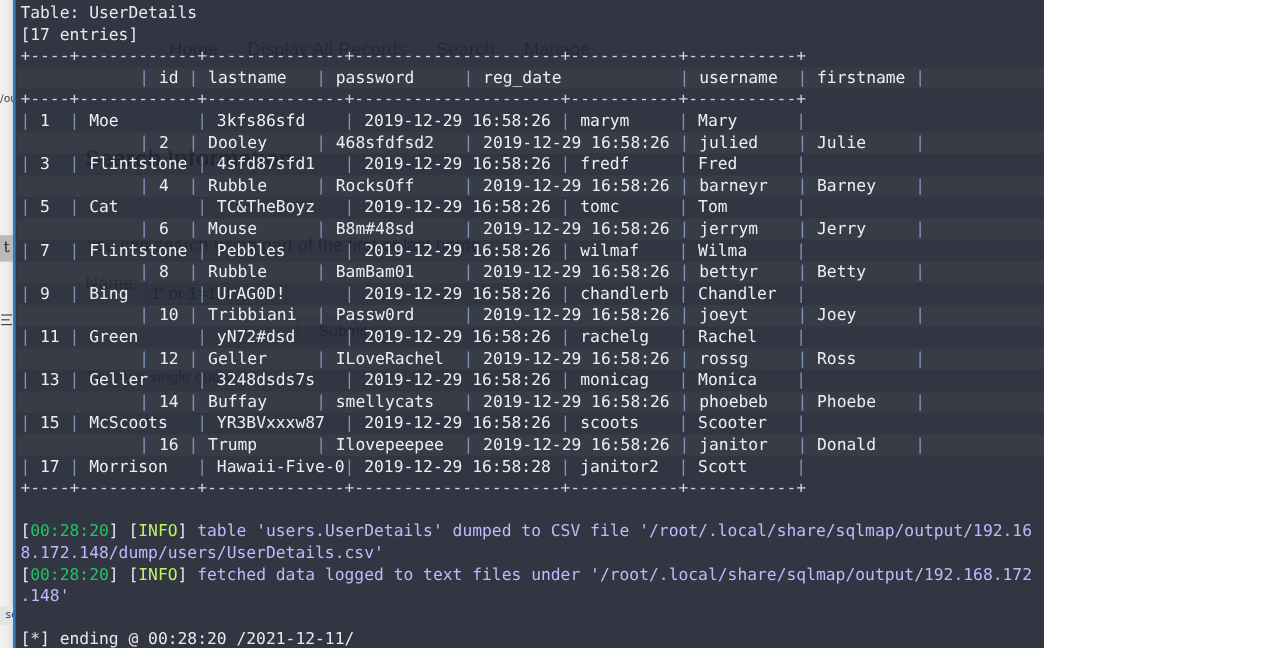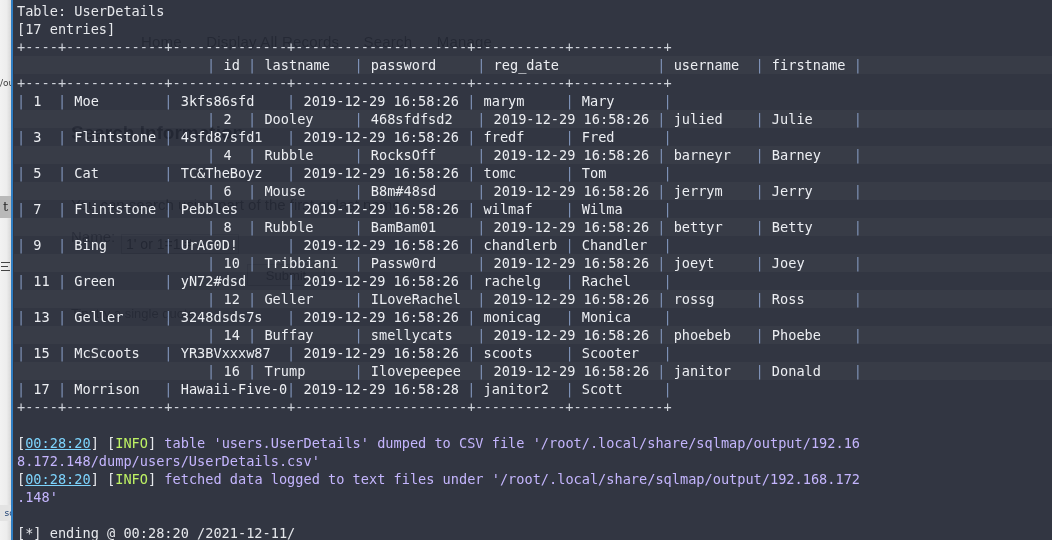--- a/index.html
+++ b/index.html
@@ -174,21 +174,21 @@
     top: 80px;
     font-size: 11px;
     color: #6a6a6a;
   }
 
   
   #terminal {
     position: absolute;
     left: 11px;
     top: 0;
-    width: 1041px;
+    width: 859px;
     height: 540px;
     background: rgba(35, 40, 53, 0.935);
     overflow: hidden;
   }
   #terminal-edge {
     position: absolute;
     left: 0; top: 0;
     width: 2px;
     height: 540px;
     background: #2f89d8;
@@ -211,21 +211,21 @@
   }
   .tline {
     height: 18px;
     padding-left: 3px;
     white-space: pre;
   }
   .zebra { background: rgba(255,255,255,0.030); text-align: center; }
   .rule  { color: #cfd3da; }
   .bar   { color: #7f93b8; }
   .cell  { color: #eceef2; }
-  .t-time { color: #7dd3fc; text-decoration: underline; }
+  .t-time { color: #22c55e; }
   .t-info { color: #bef264; }
   .t-plain{ color: #e6e8ec; }
   .t-dim  { color: #c4b5fd; }
 </style>
 </head>
 <body>
 
 <div id="stage">
 
   <div id="browser">

